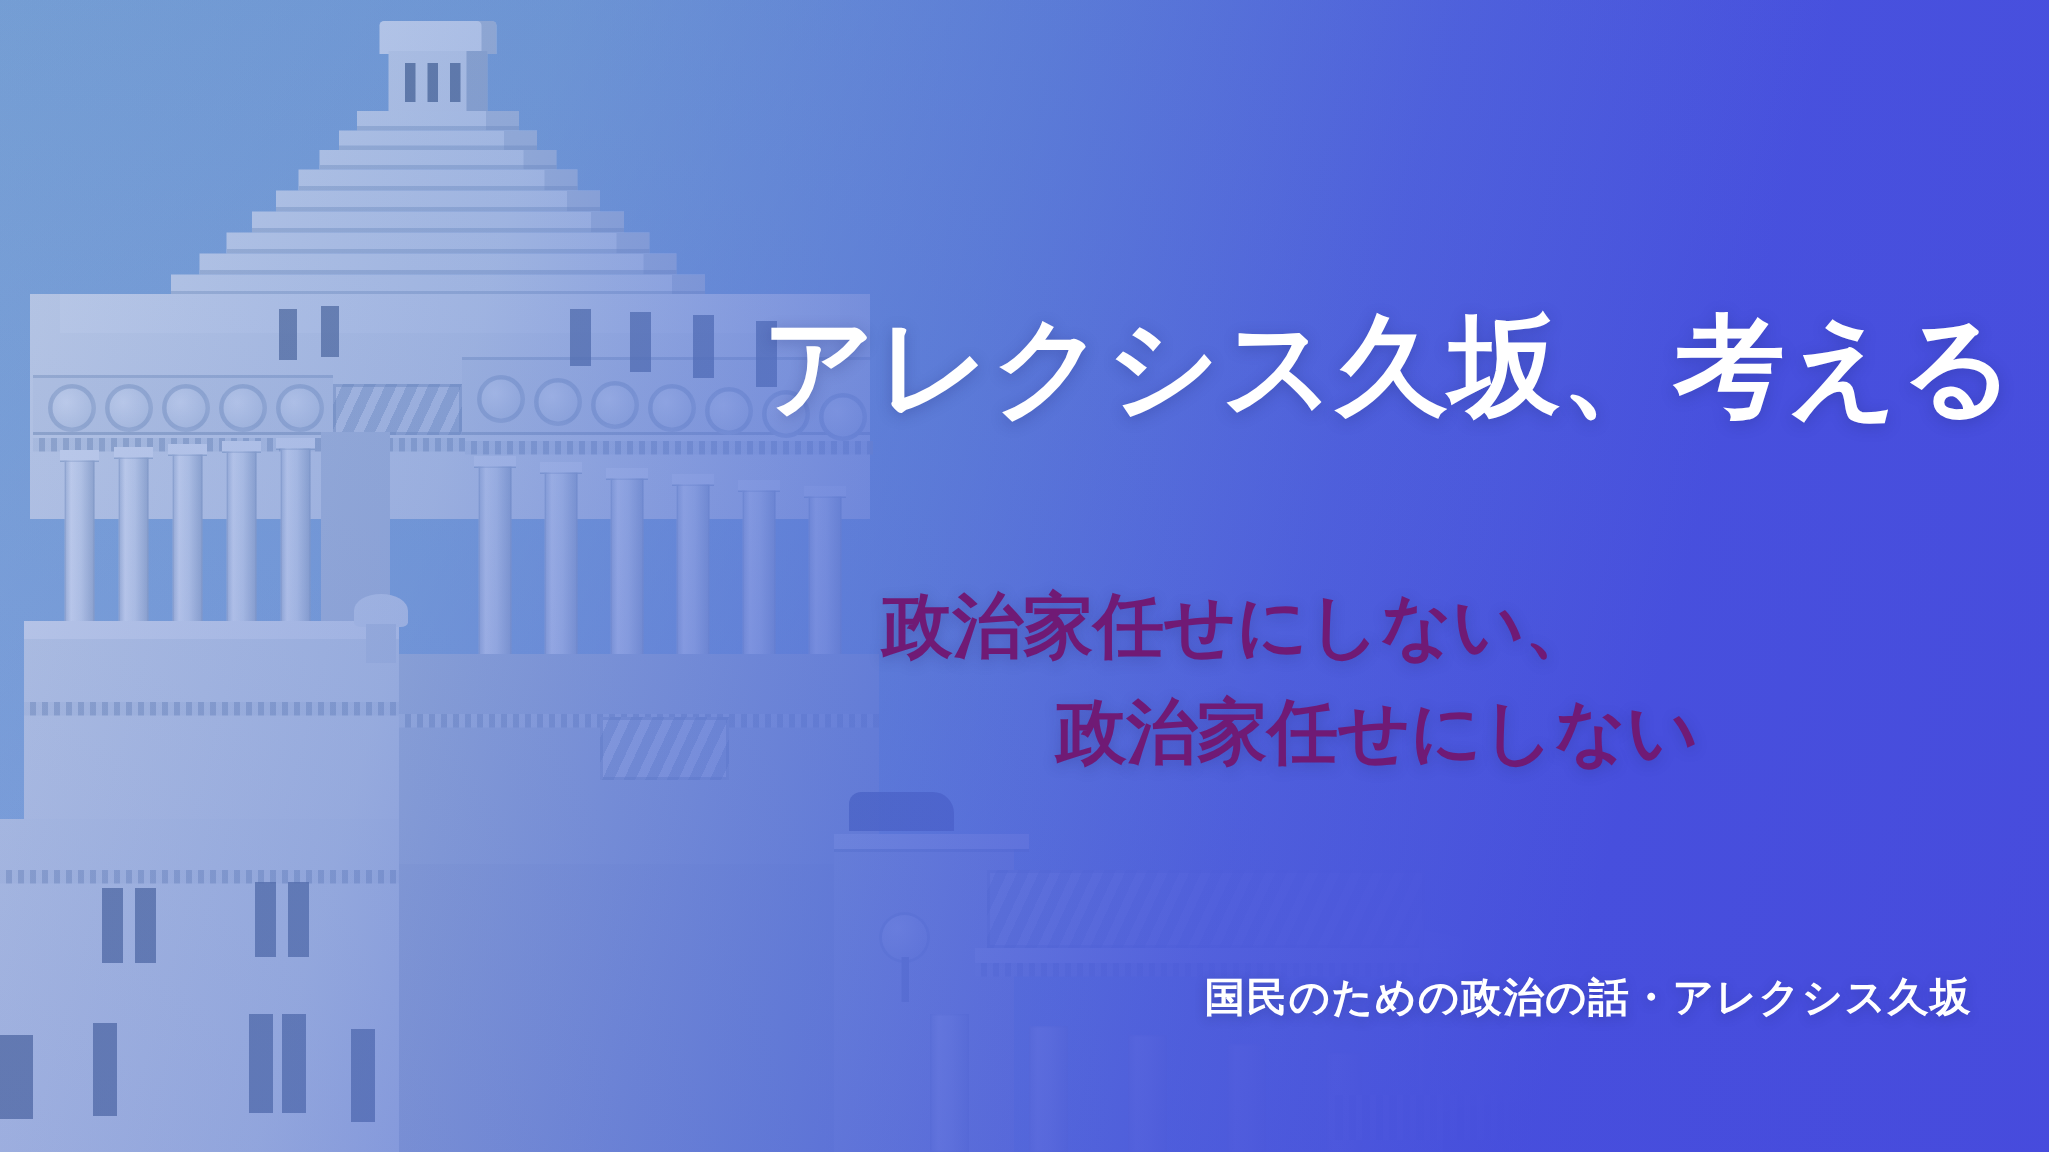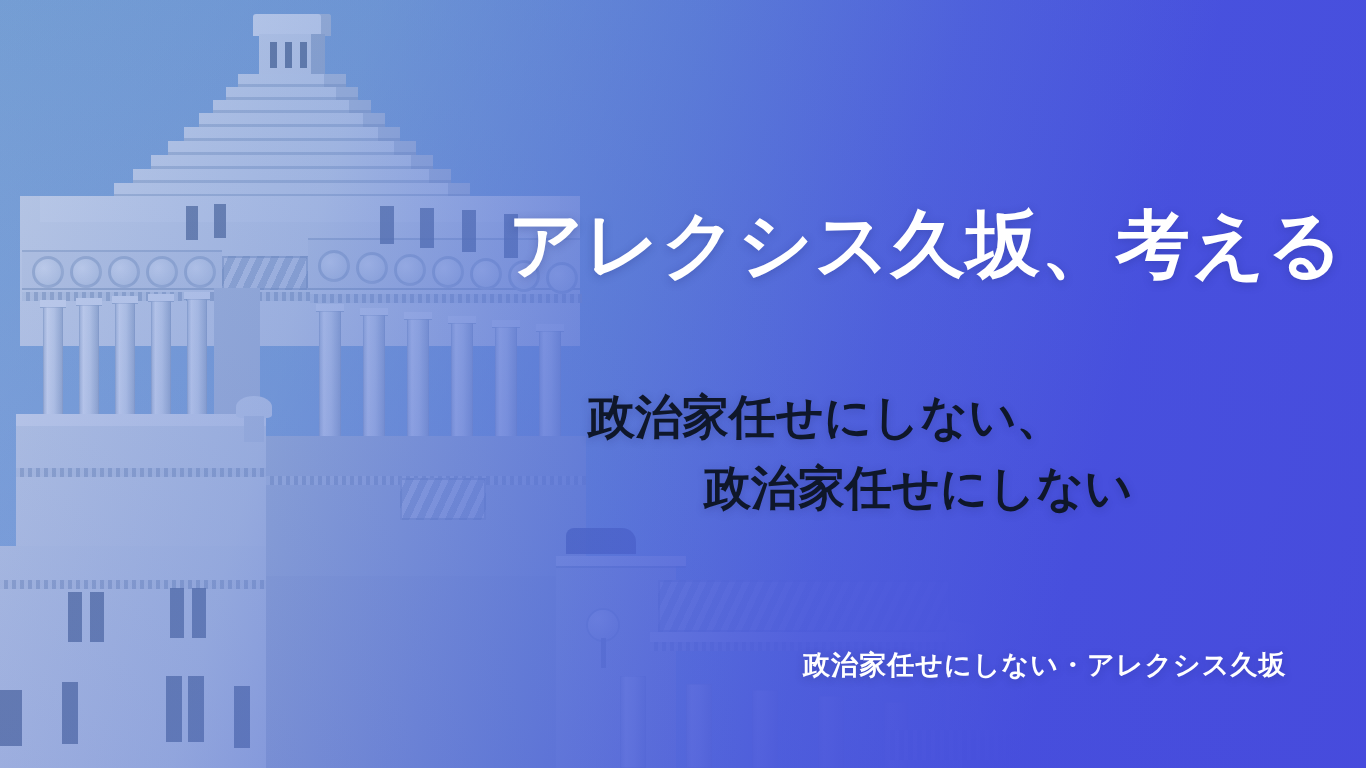--- a/index.html
+++ b/index.html
@@ -214,21 +214,21 @@
     text-shadow: 0 2px 10px rgba(30,40,110,.28);
   }
 
   .subtitle {
     position: absolute;
     left: 588px;
     top: 382px;
     font-size: 47px;
     line-height: 1.50;
     font-weight: 700;
-    color: #0f172a;
+    color: #701a75;
     white-space: nowrap;
     text-shadow: 0 2px 9px rgba(30,40,110,.26);
   }
   .subtitle .line2 {
     display: block;
     padding-left: 116px;
   }
 
   .byline {
     position: absolute;
@@ -393,16 +393,16 @@
 
   <div class="text-layer">
 
     <div class="title">アレクシス久坂、考える</div>
 
     <div class="subtitle">
       <span class="line1">政治家任せにしない、</span>
       <span class="line2">政治家任せにしない</span>
     </div>
 
-    <div class="byline">政治家任せにしない・アレクシス久坂</div>
+    <div class="byline">国民のための政治の話・アレクシス久坂</div>
   </div>
 
 </div>
 
 </body></html>

